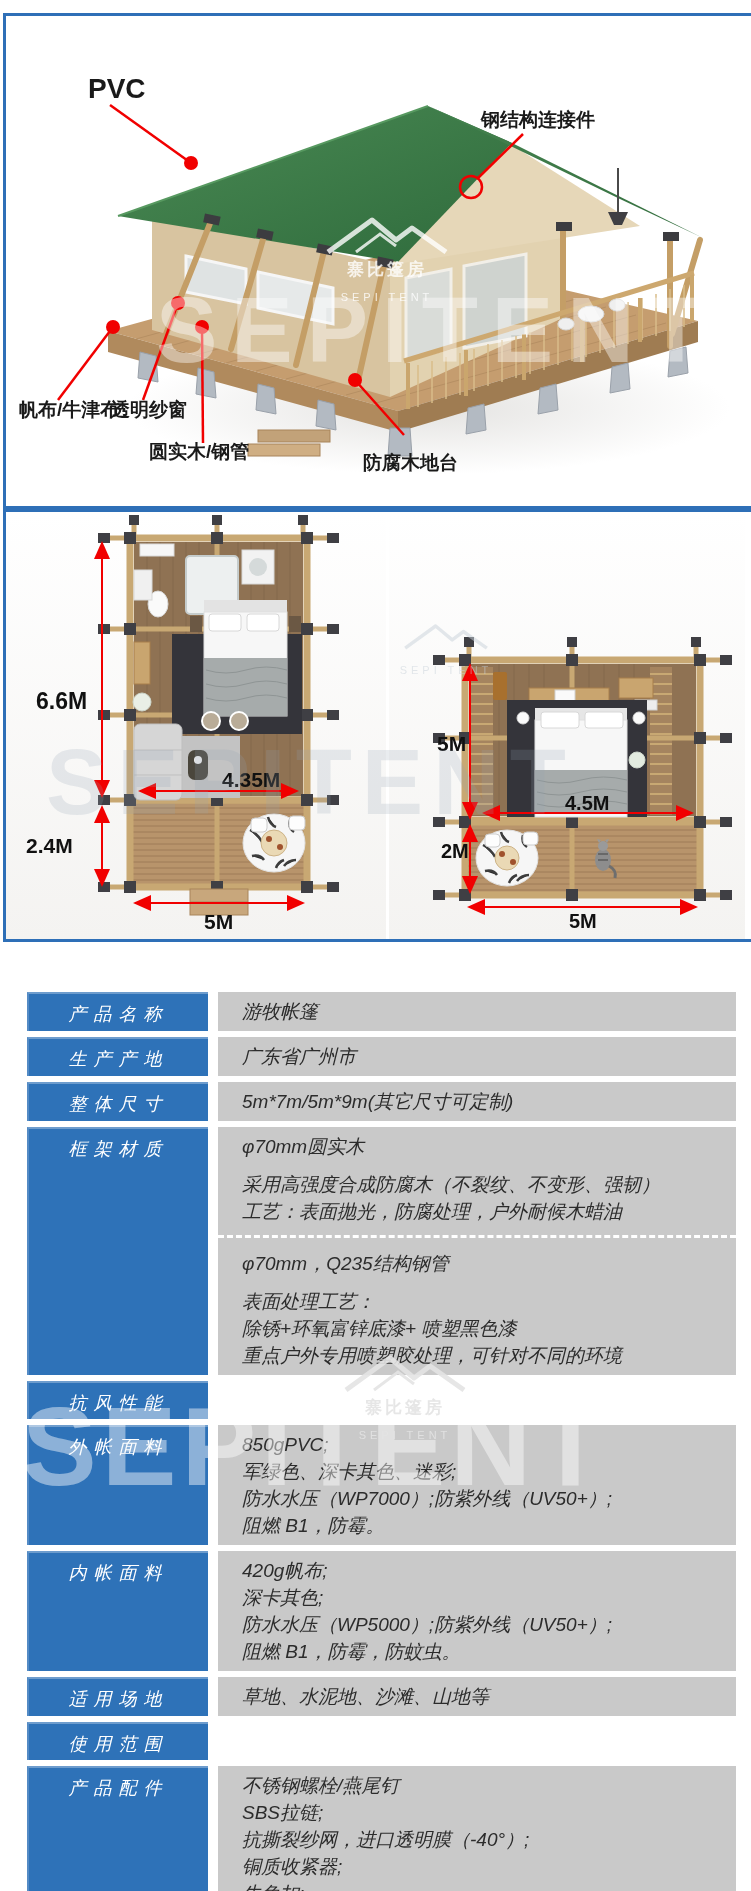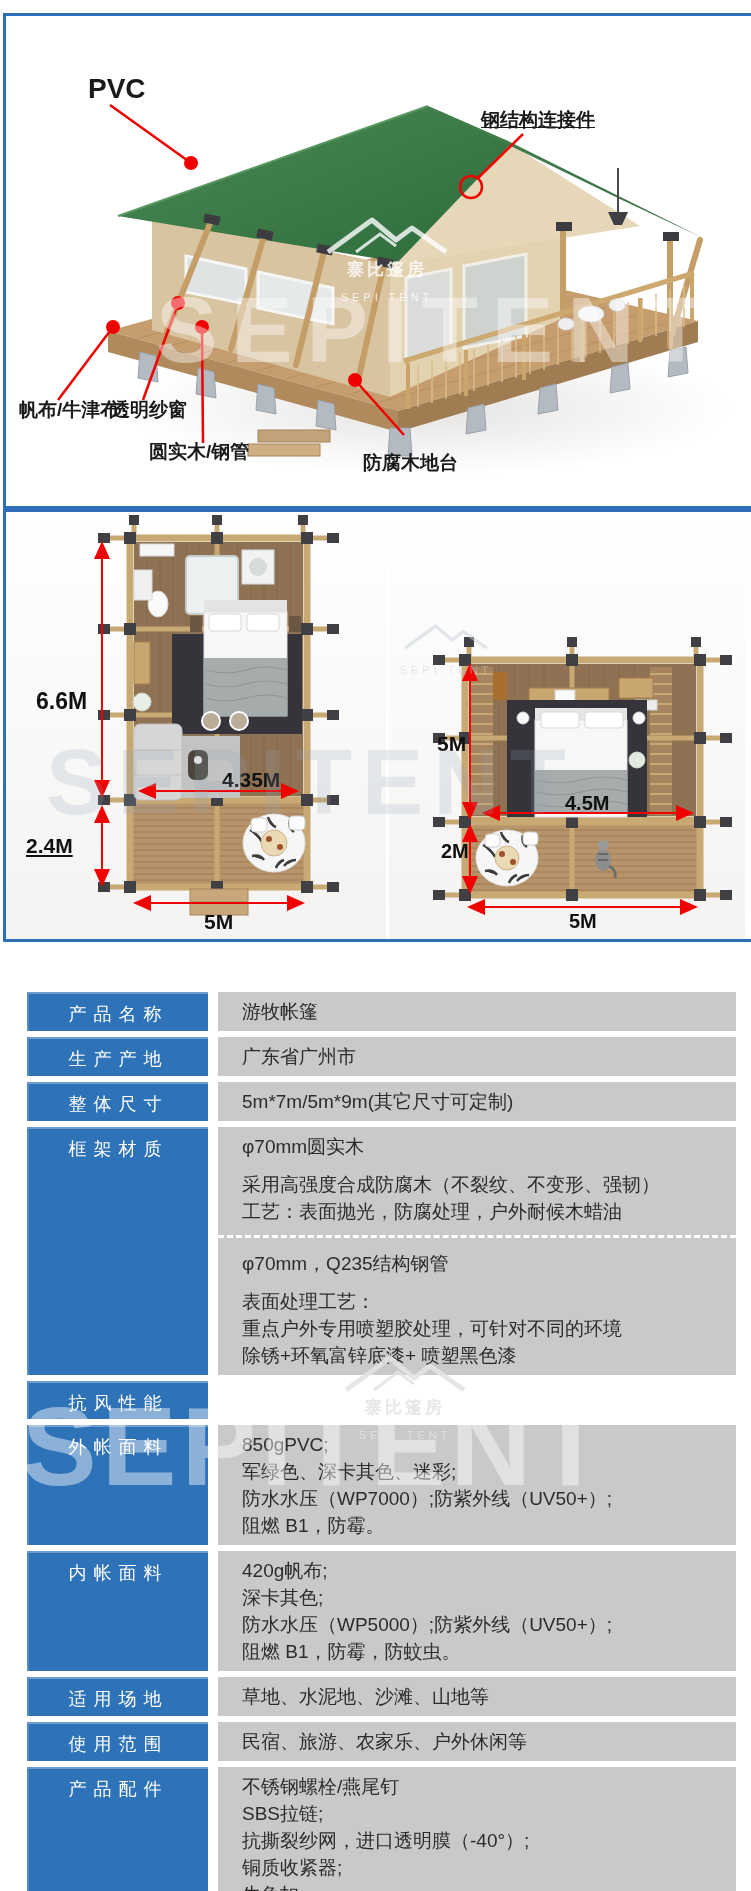--- a/index.html
+++ b/index.html
@@ -24,21 +24,21 @@
   #wm-plans{left:40px;top:218px;font-size:92px;color:#93a3b4;opacity:.20;letter-spacing:10px;}
   #wm-table{left:22px;top:1382px;font-size:112px;color:#ffffff;opacity:.45;letter-spacing:5px;}
   .logo{position:absolute;text-align:center;pointer-events:none;z-index:4;}
   .logo .cnname{display:block;font-size:17px;letter-spacing:3px;font-weight:700;}
   .logo .enname{display:block;font-size:11px;letter-spacing:4px;margin-top:10px;}
   #logo-render{left:296px;top:196px;width:170px;color:#ffffff;opacity:.8;}
   #logo-plans{left:386px;top:620px;width:120px;color:#c9d2da;opacity:.5;}
   #logo-table{left:330px;top:1350px;width:150px;color:#e4e4e4;opacity:.9;}
   
   #spec-table{position:absolute;left:27px;top:992px;width:709px;z-index:2;}
-  .spec-row{display:flex;margin-bottom:6px;}
+  .spec-row{display:flex;margin-bottom:6px;font-style:italic;}
   .spec-label{width:181px;min-height:38px;background:#2e72b8;color:#ffffff;font-size:18px;
      letter-spacing:7px;display:flex;justify-content:center;align-items:flex-start;
      padding-top:8px;box-sizing:border-box;
      border-top:2px solid rgba(255,255,255,.30);border-left:2px solid rgba(255,255,255,.18);}
   .spec-value{width:518px;min-height:38px;margin-left:10px;background:#c9c9c9;color:#2c2c2c;
      font-size:19px;padding:6px 14px 6px 24px;box-sizing:border-box;}
   .spec-value .line{line-height:27px;}
   .spec-value .spacer{height:11px;}
   .dash-sep{border-top:3px dashed #ffffff;margin:10px 0 12px -24px;width:calc(100% + 38px);}
 </style>
@@ -175,21 +175,21 @@
       <circle cx="185" cy="147" r="7"></circle>
         <circle cx="107" cy="311" r="7"></circle>
       <circle cx="172" cy="287" r="7"></circle>
         <circle cx="196" cy="311" r="7"></circle>
       <circle cx="349" cy="364" r="7"></circle>
     </g>
     <circle cx="465" cy="171" r="11" fill="none" stroke="#f10000" stroke-width="2.5"></circle>
   </svg>
 
   <div class="callout" style="left:82px;top:57px;font-size:28px;">PVC</div>
-  <div class="callout cn" style="left:475px;top:91px;text-decoration:underline;">钢结构连接件</div>
+  <div class="callout cn" style="left:475px;top:91px;">钢结构连接件</div>
   <div class="callout cn" style="left:13px;top:381px;">帆布/牛津布</div>
   <div class="callout cn" style="left:105px;top:381px;">透明纱窗</div>
   <div class="callout cn" style="left:143px;top:423px;">圆实木/钢管</div>
   <div class="callout cn" style="left:357px;top:411px;margin-top:23px;">防腐木地台</div>
 
   <div id="wm-render" class="wm">SEPITENT</div>
   <div id="logo-render" class="logo">
     <svg width="130" height="42" viewBox="0 0 130 42">
       <path d="M6,40 L50,8 L74,28 L90,16 L124,40" fill="none" stroke="currentColor" stroke-width="5" stroke-linejoin="round"></path>
       <path d="M34,40 L58,22 L74,34" fill="none" stroke="currentColor" stroke-width="3"></path>
@@ -340,21 +340,21 @@
 
       <g stroke="#f10000" stroke-width="2">
         <line x1="96" y1="31" x2="96" y2="284" marker-start="url(#mL)" marker-end="url(#mL)"></line>
         <line x1="96" y1="295" x2="96" y2="373" marker-start="url(#mL)" marker-end="url(#mL)"></line>
         <line x1="134" y1="279" x2="291" y2="279" marker-start="url(#mL)" marker-end="url(#mL)"></line>
         <line x1="129" y1="391" x2="297" y2="391" marker-start="url(#mL)" marker-end="url(#mL)"></line>
       </g>
     </svg>
     <div class="dim" style="left:30px;top:176px;font-size:23px;">6.6M</div>
     <div class="dim" style="left:216px;top:256px;font-size:21px;">4.35M</div>
-    <div class="dim" style="left:20px;top:322px;font-size:21px;text-decoration:underline;">2.4M</div>
+    <div class="dim" style="left:20px;top:322px;font-size:21px;">2.4M</div>
     <div class="dim" style="left:198px;top:398px;font-size:21px;">5M</div>
   </div>
 
   <div id="pane-divider"></div>
 
   <div id="pane-right" class="pane">
     <svg width="356" height="427" viewBox="0 0 356 427" style="position:absolute;left:0;top:0;">
       <defs>
         <marker id="mR" markerWidth="9" markerHeight="8" refX="8" refY="4" orient="auto-start-reverse">
           <path d="M0,0 L9,4 L0,8 z" fill="#f10000"></path>
@@ -550,22 +550,22 @@
       <div class="spec-label">框架材质</div>
       <div class="spec-value">
         <div class="line">φ70mm圆实木</div>
         <div class="line spacer"></div>
         <div class="line">采用高强度合成防腐木（不裂纹、不变形、强韧）</div>
         <div class="line">工艺：表面抛光，防腐处理，户外耐候木蜡油</div>
         <div class="dash-sep"></div>
         <div class="line">φ70mm，Q235结构钢管</div>
         <div class="line spacer"></div>
         <div class="line">表面处理工艺：</div>
+        <div class="line">除锈+环氧富锌底漆+ 喷塑黑色漆</div>
         <div class="line">重点户外专用喷塑胶处理，可针对不同的环境</div>
-        <div class="line">除锈+环氧富锌底漆+ 喷塑黑色漆</div>
       </div>
     </div>
     <div class="spec-row">
       <div class="spec-label">抗风性能</div>
     </div>
     <div class="spec-row">
       <div class="spec-label">外帐面料</div>
       <div class="spec-value">
         <div class="line">850gPVC;</div>
         <div class="line">军绿色、深卡其色、迷彩;</div>
@@ -583,23 +583,20 @@
       </div>
     </div>
     <div class="spec-row">
       <div class="spec-label">适用场地</div>
       <div class="spec-value">
         <div class="line">草地、水泥地、沙滩、山地等</div>
       </div>
     </div>
     <div class="spec-row">
       <div class="spec-label">使用范围</div>
-      <div class="spec-value">
-        <div class="line">民宿、旅游、农家乐、户外休闲等</div>
-      </div>
     </div>
     <div class="spec-row">
       <div class="spec-label">产品配件</div>
       <div class="spec-value">
         <div class="line">不锈钢螺栓/燕尾钉</div>
         <div class="line">SBS拉链;</div>
         <div class="line">抗撕裂纱网，进口透明膜（-40°）;</div>
         <div class="line">铜质收紧器;</div>
         <div class="line">牛角扣;</div>
       </div>

